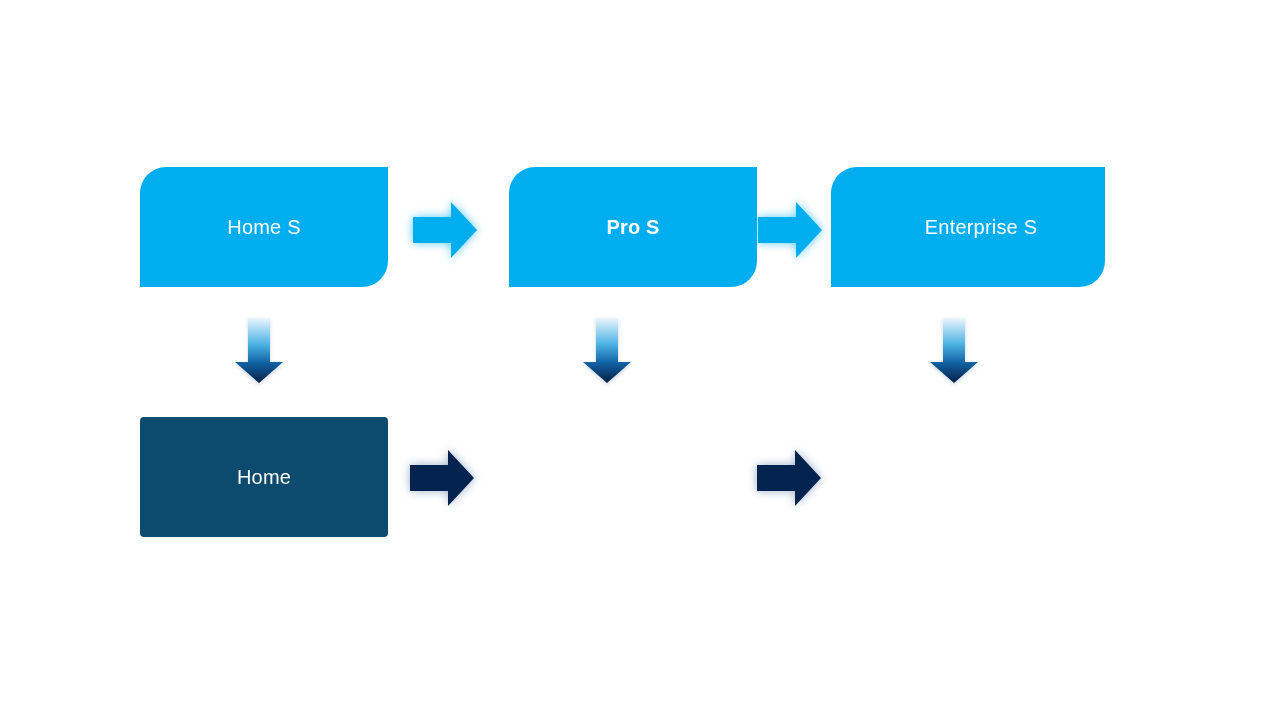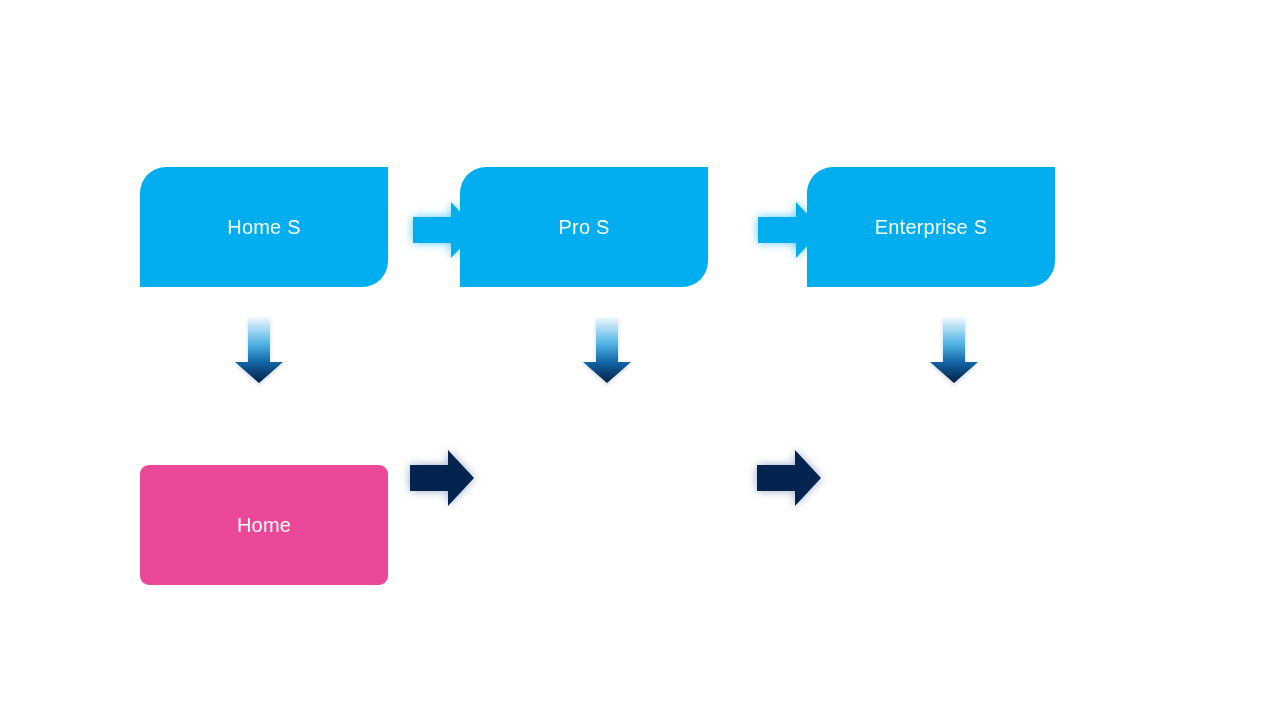--- a/index.html
+++ b/index.html
@@ -23,27 +23,26 @@
     font-weight: 400;
     letter-spacing: 0.2px;
   }
   .box.top {
     top: 167px;
     background: #00AEEF;
     border-radius: 26px 0 26px 0;
   }
   .box.bottom {
     top: 417px;
-    background: #ec4899;
-    border-radius: 9px;
-    margin-top: 48px;
+    background: #0c4a6e;
+    border-radius: 4px;
   }
   .pos-col1 { left: 140px; }
-  .pos-col2 { left: 460px; }
-  .pos-col3 { left: 807px; }
+  .pos-col2 { left: 509px; font-weight: bold; }
+  .pos-col3 { left: 831px; padding-left: 26px; }
 
   .arrow { position: absolute; display: block; }
   .arrow-right-light { filter: drop-shadow(0 0 5px rgba(0, 174, 239, 0.65)); }
   .arrow-right-dark  { filter: drop-shadow(0 0 5px rgba(145, 165, 195, 0.9)); }
   .arrow-down        { filter: drop-shadow(0 2px 2px rgba(120, 140, 170, 0.35)); }
 
   .ar1 { left: 413px; top: 202px; }
   .ar2 { left: 758px; top: 202px; }
   .ar3 { left: 410px; top: 450px; }
   .ar4 { left: 757px; top: 450px; }

